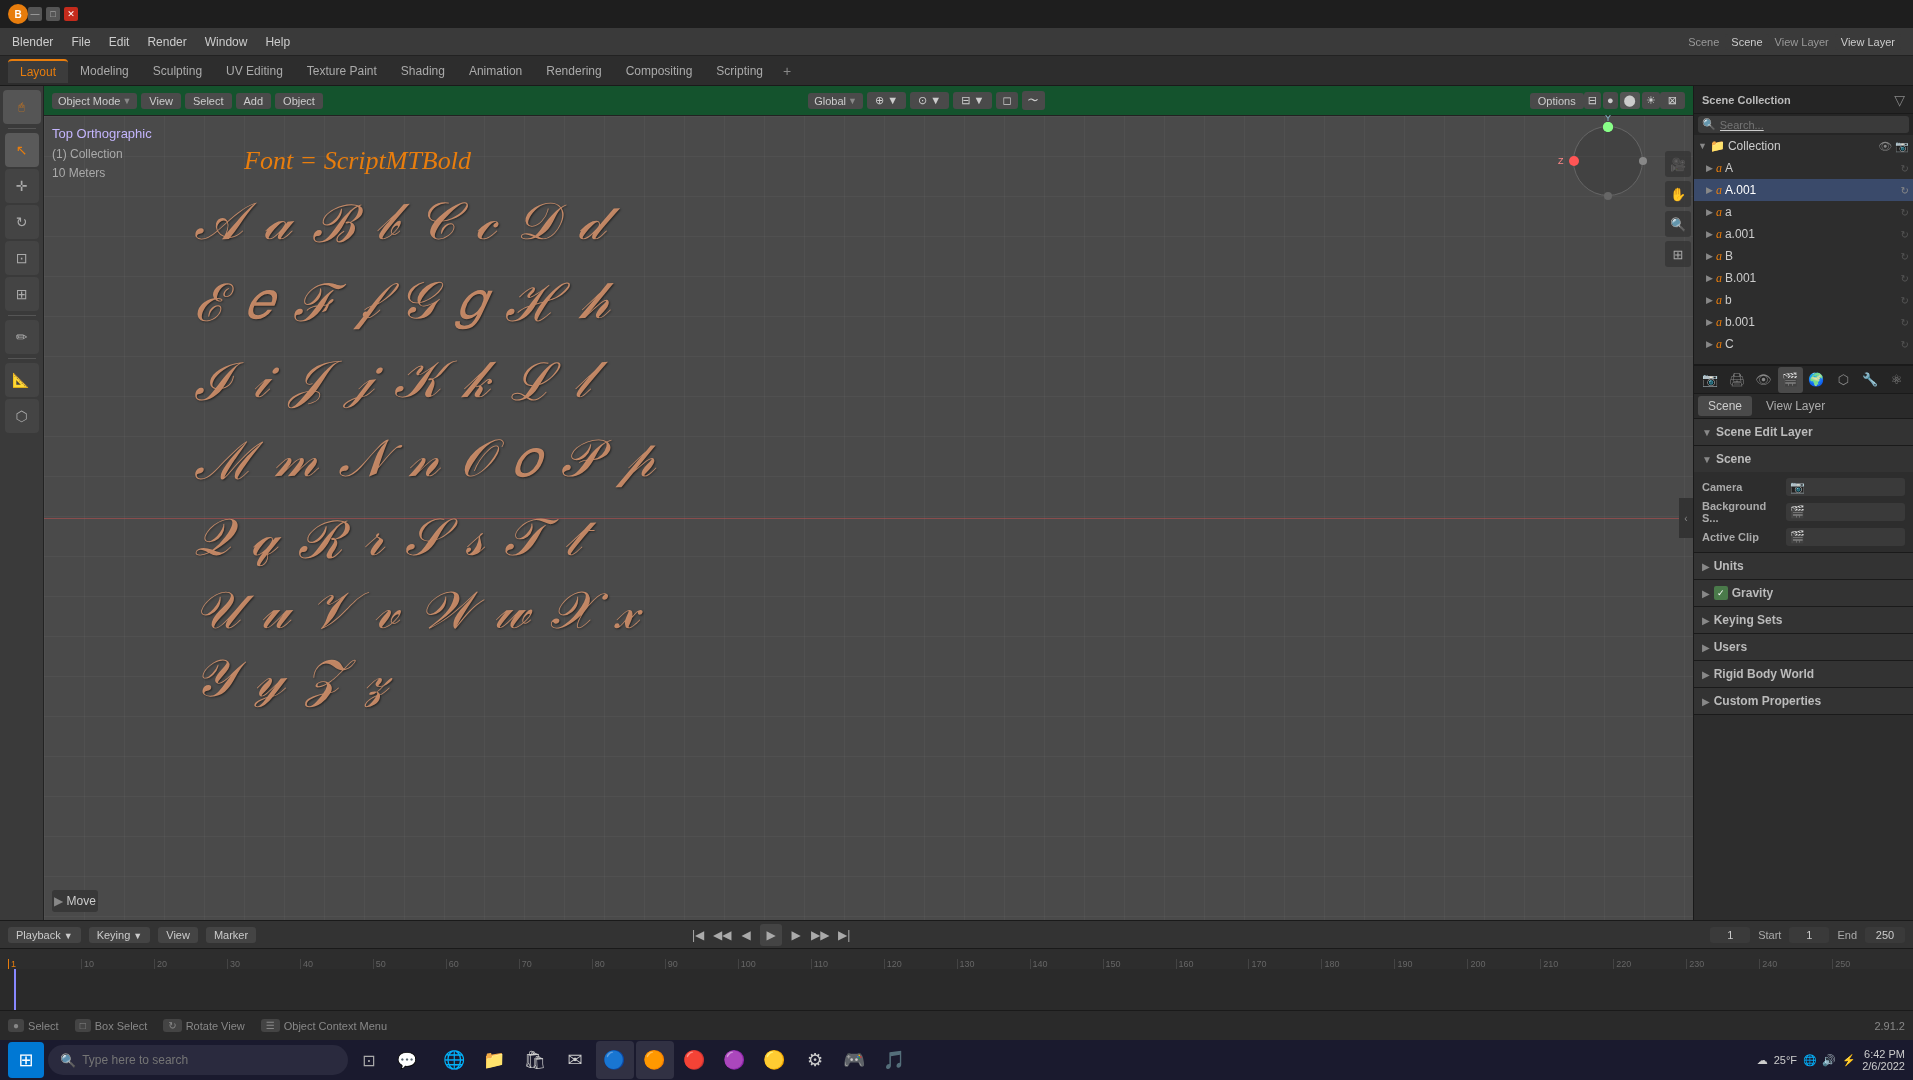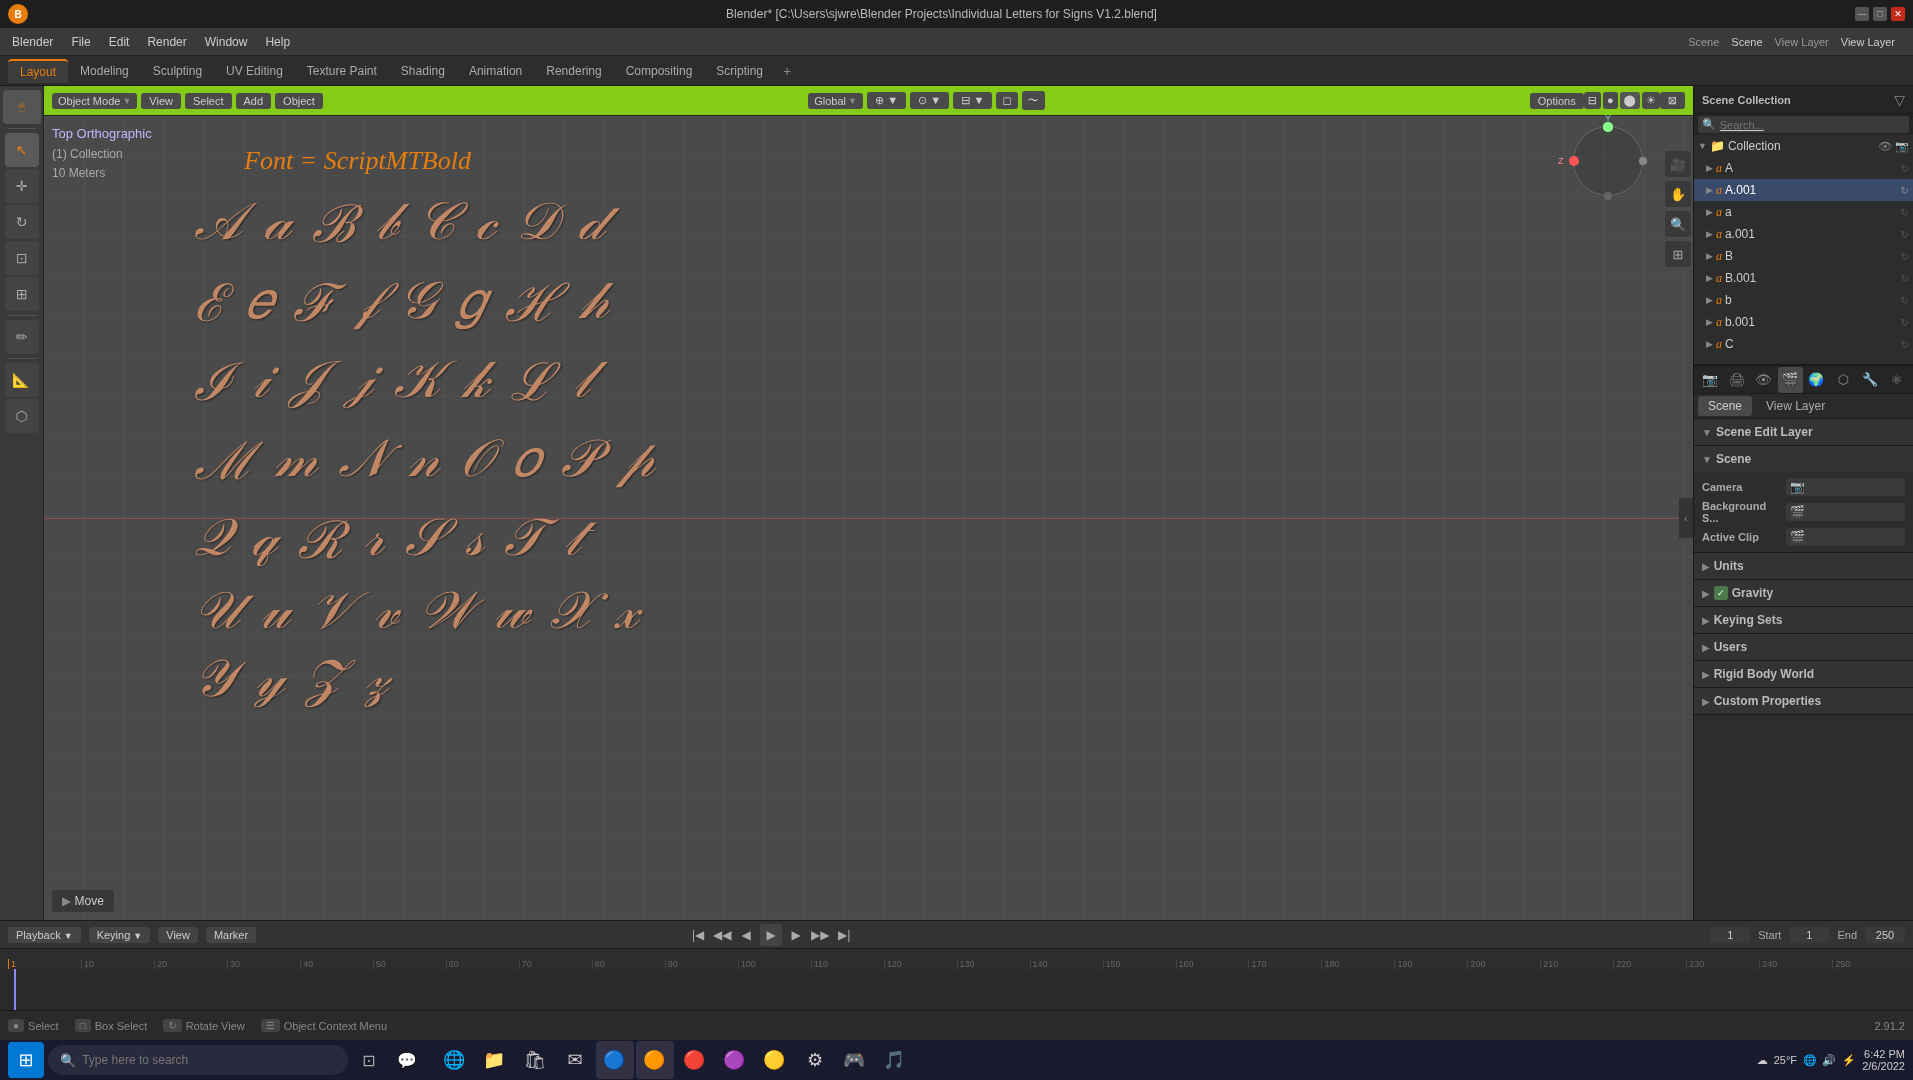--- a/index.html
+++ b/index.html
@@ -26,21 +26,21 @@
     #main { display: flex; height: calc(1080px - 28px - 28px - 30px - 35px - 30px - 32px); }
 
     
     #left-toolbar { width: 44px; background: #3a3a3a; display: flex; flex-direction: column; align-items: center; padding: 4px 0; gap: 2px; border-right: 1px solid #222; }
     .tool-btn { width: 34px; height: 34px; background: #444; border-radius: 4px; display: flex; align-items: center; justify-content: center; cursor: pointer; font-size: 14px; color: #aaa; }
     .tool-btn.active { background: #5a5a5a; color: #e87d0d; }
     .tool-separator { width: 28px; height: 1px; background: #555; margin: 2px 0; }
 
     
     #viewport { flex: 1; background: #4a4a4a; position: relative; overflow: hidden; }
-    #viewport-header { height: 30px; background: #84cc16; display: flex; align-items: center; padding: 0 8px; gap: 4px; border-bottom: 1px solid #222; text-align: center; }
+    #viewport-header { height: 30px; background: #14532d; display: flex; align-items: center; padding: 0 8px; gap: 4px; border-bottom: 1px solid #222; text-align: center; }
     .vp-btn { padding: 2px 8px; background: #4a4a4a; border-radius: 3px; font-size: 11px; color: #ccc; cursor: pointer; }
     .vp-select { padding: 2px 6px; background: #4a4a4a; border-radius: 3px; font-size: 11px; color: #ccc; cursor: pointer; display: flex; align-items: center; gap: 2px; }
 
     #viewport-canvas { width: 100%; height: calc(100% - 30px); background: #4a4a4a; position: relative; }
     
     
     #viewport-canvas::before {
       content: '';
       position: absolute;
       top: 0; left: 0; right: 0; bottom: 0;
@@ -66,21 +66,21 @@
     
     #gizmo { position: absolute; top: 40px; right: 10px; width: 80px; height: 80px; z-index: 3; }
     .gizmo-circle { width: 70px; height: 70px; border-radius: 50%; border: 1px solid #555; position: relative; display: flex; align-items: center; justify-content: center; }
     .gizmo-dot-green { width: 10px; height: 10px; border-radius: 50%; background: #8f8; position: absolute; top: 3px; left: 50%; transform: translateX(-50%); }
 
     
     #viewport-right { position: absolute; right: 2px; top: 35px; display: flex; flex-direction: column; gap: 4px; z-index: 3; }
     .vp-right-btn { width: 26px; height: 26px; background: rgba(50,50,50,0.7); border-radius: 3px; display: flex; align-items: center; justify-content: center; font-size: 13px; color: #aaa; cursor: pointer; }
 
     
-    #move-indicator { position: absolute; bottom: 8px; left: 8px; background: #383838; padding: 4px 10px; border-radius: 3px; font-size: 12px; color: #ccc; z-index: 3; }
+    #move-indicator { position: absolute; bottom: 8px; left: 8px; background: #383838; padding: 4px 2px; border-radius: 3px; font-size: 12px; color: #ccc; z-index: 3; }
     #move-indicator::before { content: '▶ '; color: #888; }
     #outliner-header { height: 28px; background: #252525; display: flex; align-items: center; padding: 0 8px; font-size: 12px; color: #bbb; border-bottom: 1px solid #1a1a1a; gap: 4px; }
     
     .outliner-item { display: flex; align-items: center; padding: 2px 4px; height: 22px; cursor: pointer; gap: 3px; }
     .outliner-arrow { color: #888; font-size: 9px; }
     .outliner-name { font-size: 12px; color: #ccc; flex: 1; }
 
     .props-section { border-bottom: 1px solid #1a1a1a; }
     .props-section-header { height: 26px; background: #333; display: flex; align-items: center; padding: 0 8px; gap: 4px; cursor: pointer; }
     .props-section-arrow { color: #888; font-size: 10px; }
@@ -138,21 +138,20 @@
     .vp-overlay-btn { padding: 2px 6px; background: #4a4a4a; border-radius: 3px; font-size: 11px; color: #ccc; cursor: pointer; }
     .chevron { font-size: 9px; color: #888; }
   </style>
 </head>
 <body>
 
 <div id="title-bar">
   <div class="title-left">
     <div class="blender-logo">B</div>
   </div>
-  <div class="title-text">Blender* [C:\Users\sjwre\Blender Projects\Individual Letters for Signs V1.2.blend]</div>
   <div class="window-controls">
     <div class="win-btn">—</div>
     <div class="win-btn">□</div>
     <div class="win-btn" style="background:#c42b1c; color:white;">✕</div>
   </div>
 </div>
 
 <div id="menu-bar">
   <div class="menu-item">Blender</div>
   <div class="menu-item">File</div>

